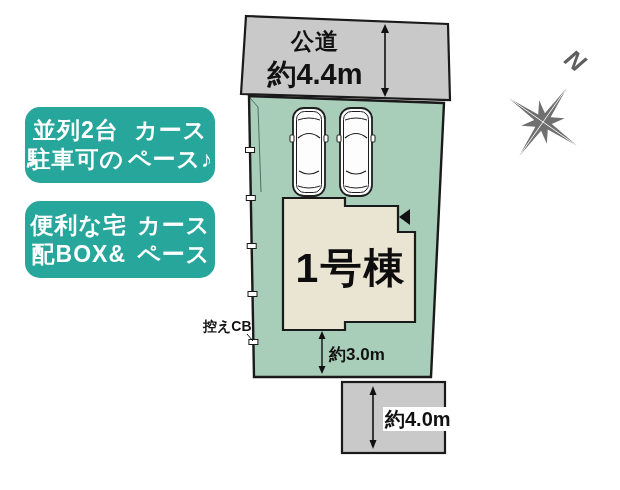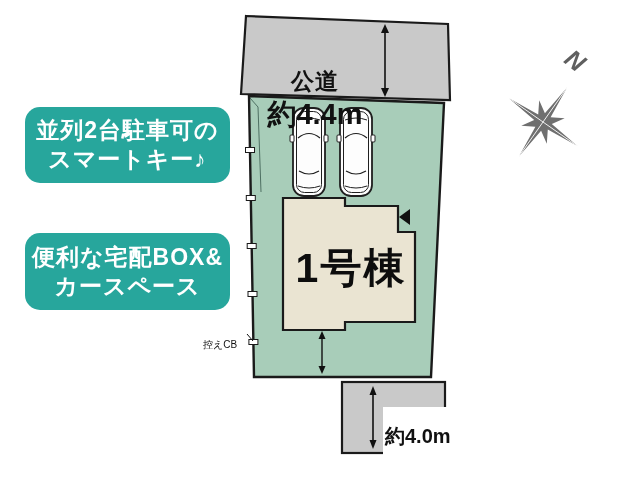--- a/index.html
+++ b/index.html
@@ -3,43 +3,43 @@
 <meta charset="utf-8">
 <style>
   html,body{margin:0;padding:0;background:#fff;}
   .stage{
     position:relative;width:620px;height:490px;background:#ffffff;overflow:hidden;
     font-family:"Liberation Sans","DejaVu Sans",sans-serif;color:#111;
   }
   .stage svg{position:absolute;left:0;top:0;}
   .abs{position:absolute;white-space:nowrap;}
   .callout{
-    position:absolute;left:25px;width:205px;height:76px;
+    position:absolute;left:25px;width:190px;height:76px;
     background:#27a69c;border-radius:15px;
-    display:flex;flex-direction:column;justify-content:center;align-items:center;
+    display:flex;flex-direction:row;justify-content:center;align-items:center;
     color:#fff;font-weight:bold;font-size:23px;line-height:1.25;letter-spacing:1px;
     text-align:center;
   }
   .callout-parking{top:107px;}
-  .callout-delivery{top:233px;height:77px;}
+  .callout-delivery{top:201px;height:77px;}
   .road-label-top{
     left:253px;top:27px;width:124px;text-align:center;
-    font-weight:bold;font-size:23px;line-height:1.25;letter-spacing:1px;color:#111;margin-top:40px;
+    font-weight:bold;font-size:23px;line-height:1.25;letter-spacing:1px;color:#111;
   }
   .road-label-top .w{font-size:29px;letter-spacing:0;}
   .building-label{
     left:285px;top:241px;width:132px;text-align:center;
     font-size:41px;font-weight:600;letter-spacing:2px;color:#0d0d0d;
   }
   .setback-label{left:329px;top:343px;font-size:17px;font-weight:600;}
   .road-label-bottom{
     left:383px;top:407px;font-size:20px;font-weight:bold;
-    background:#fff;padding:17px 2px;line-height:1.2;
+    background:#fff;padding:0 2px;line-height:1.2;
   }
-  .cb-label{left:203px;top:318px;font-size:10px;font-weight:400;margin-top:20px;}
+  .cb-label{left:203px;top:318px;font-size:14px;font-weight:700;}
   .private-note{left:461px;top:394px;font-size:19px;font-weight:600;letter-spacing:1px;}
   .north-label{
     left:566px;top:46px;font-size:25px;font-weight:bold;font-style:italic;
     color:#5f5f5f;transform:rotate(38deg);
   }
   .block{display:block;}
 </style>
 </head>
 <body>
 
@@ -118,35 +118,36 @@
         <line x1="543" y1="122" x2="567.1" y2="87.6"></line>
         <line x1="543" y1="122" x2="577.4" y2="146.1"></line>
         <line x1="543" y1="122" x2="518.9" y2="156.4"></line>
         <line x1="543" y1="122" x2="508.6" y2="97.9"></line>
       </g>
     </g>
   </svg>
 
   <div class="callout callout-parking">
     <span class="block">並列2台駐車可の</span>
-    <span class="block">スマートキー♪</span>
+    <span class="block">カースペース♪</span>
   </div>
 
   <div class="callout callout-delivery">
     <span class="block">便利な宅配BOX&amp;</span>
     <span class="block">カースペース</span>
   </div>
 
   <div class="abs road-label-top">
     <span class="block">公道</span>
     <span class="block w">約4.4m</span>
   </div>
 
   <div class="abs building-label">1号棟</div>
 
+  <div class="abs setback-label">約3.0m</div>
 
   <div class="abs cb-label">控えCB</div>
 
   <div class="abs road-label-bottom">約4.0m</div>
 
 
   <div class="abs north-label">N</div>
 
 </div>
 

